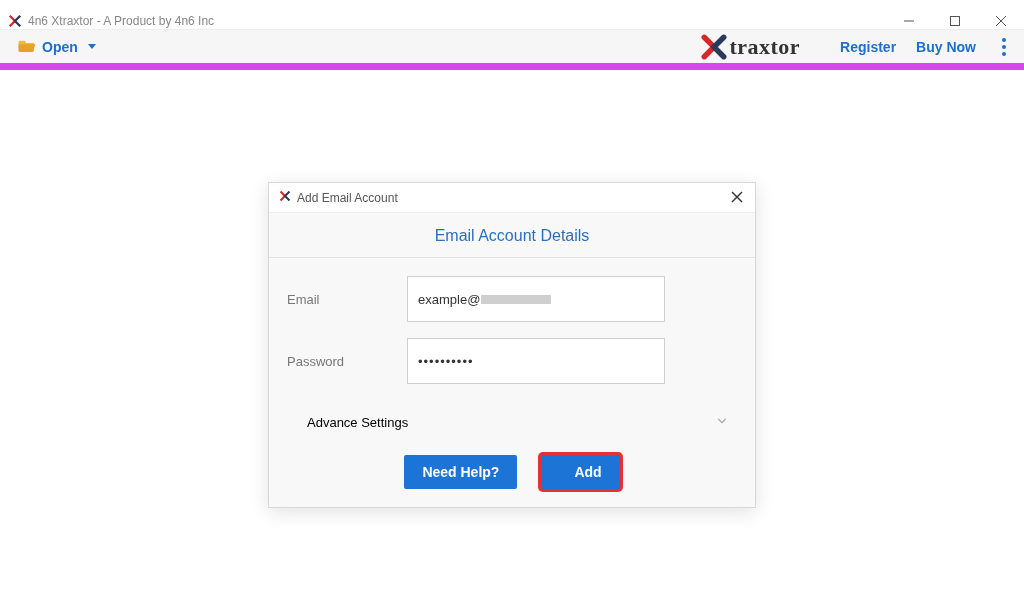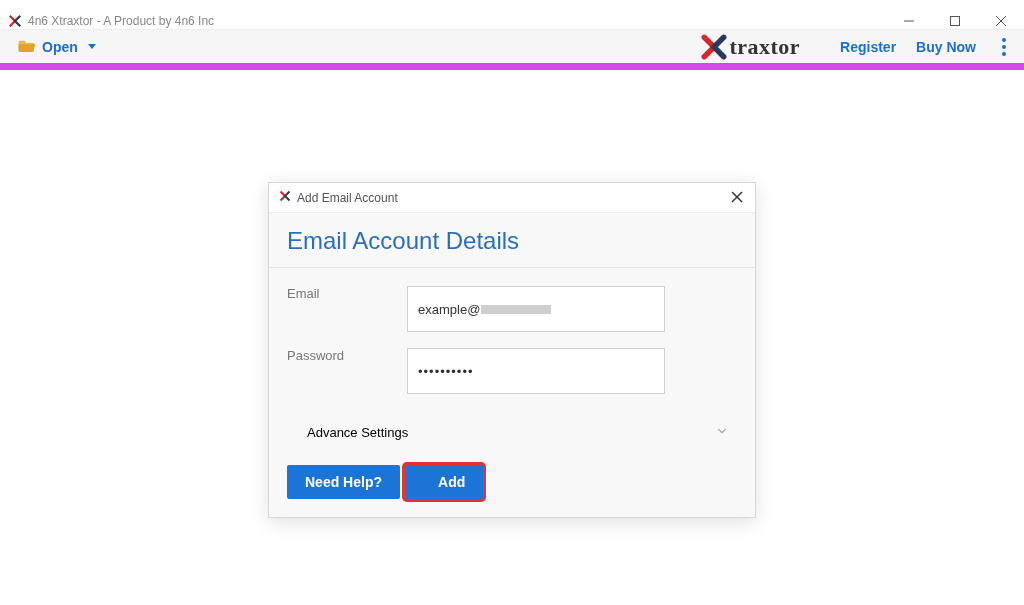--- a/index.html
+++ b/index.html
@@ -106,28 +106,29 @@
       border-bottom: 1px solid #eee;
     }
     .dlg-title-left { display: flex; align-items: center; gap: 6px; font-size: 12px; color: #555; }
     .dlg-close { cursor: pointer; color: #333; padding: 2px; font-size: 14px; }
     .dlg-body {
       background: #f8f8f8;
       padding: 0 18px 18px 18px;
     }
     .dlg-heading {
       color: #2a6fbf;
-      font-size: 24px;
+      font-size: 16px;
       font-weight: 400;
       padding: 14px 0 12px 0;
+      text-align: center;
     }
     .dlg-sep { height: 1px; background: #e3e3e3; margin: 0 -18px 18px -18px; }
     .form-row {
       display: flex;
-      align-items: flex-start;
+      align-items: center;
       margin-bottom: 16px;
     }
     .form-label {
       width: 120px;
       color: #777;
       font-size: 13px;
     }
     .form-input {
       flex: 0 0 258px;
       height: 46px;
@@ -155,22 +156,22 @@
       color: #000000;
       font-size: 13px;
       cursor: pointer;
     }
     .chev {
       color: #aaa;
       font-size: 14px;
     }
     .dlg-buttons {
       display: flex;
-      justify-content: flex-start;
-      gap: 5px;
+      justify-content: center;
+      gap: 24px;
       padding-top: 10px;
     }
     .btn {
       background: #1b74d6;
       color: #fff;
       border: none;
       height: 34px;
       padding: 0 18px;
       font-size: 14px;
       font-weight: 600;

